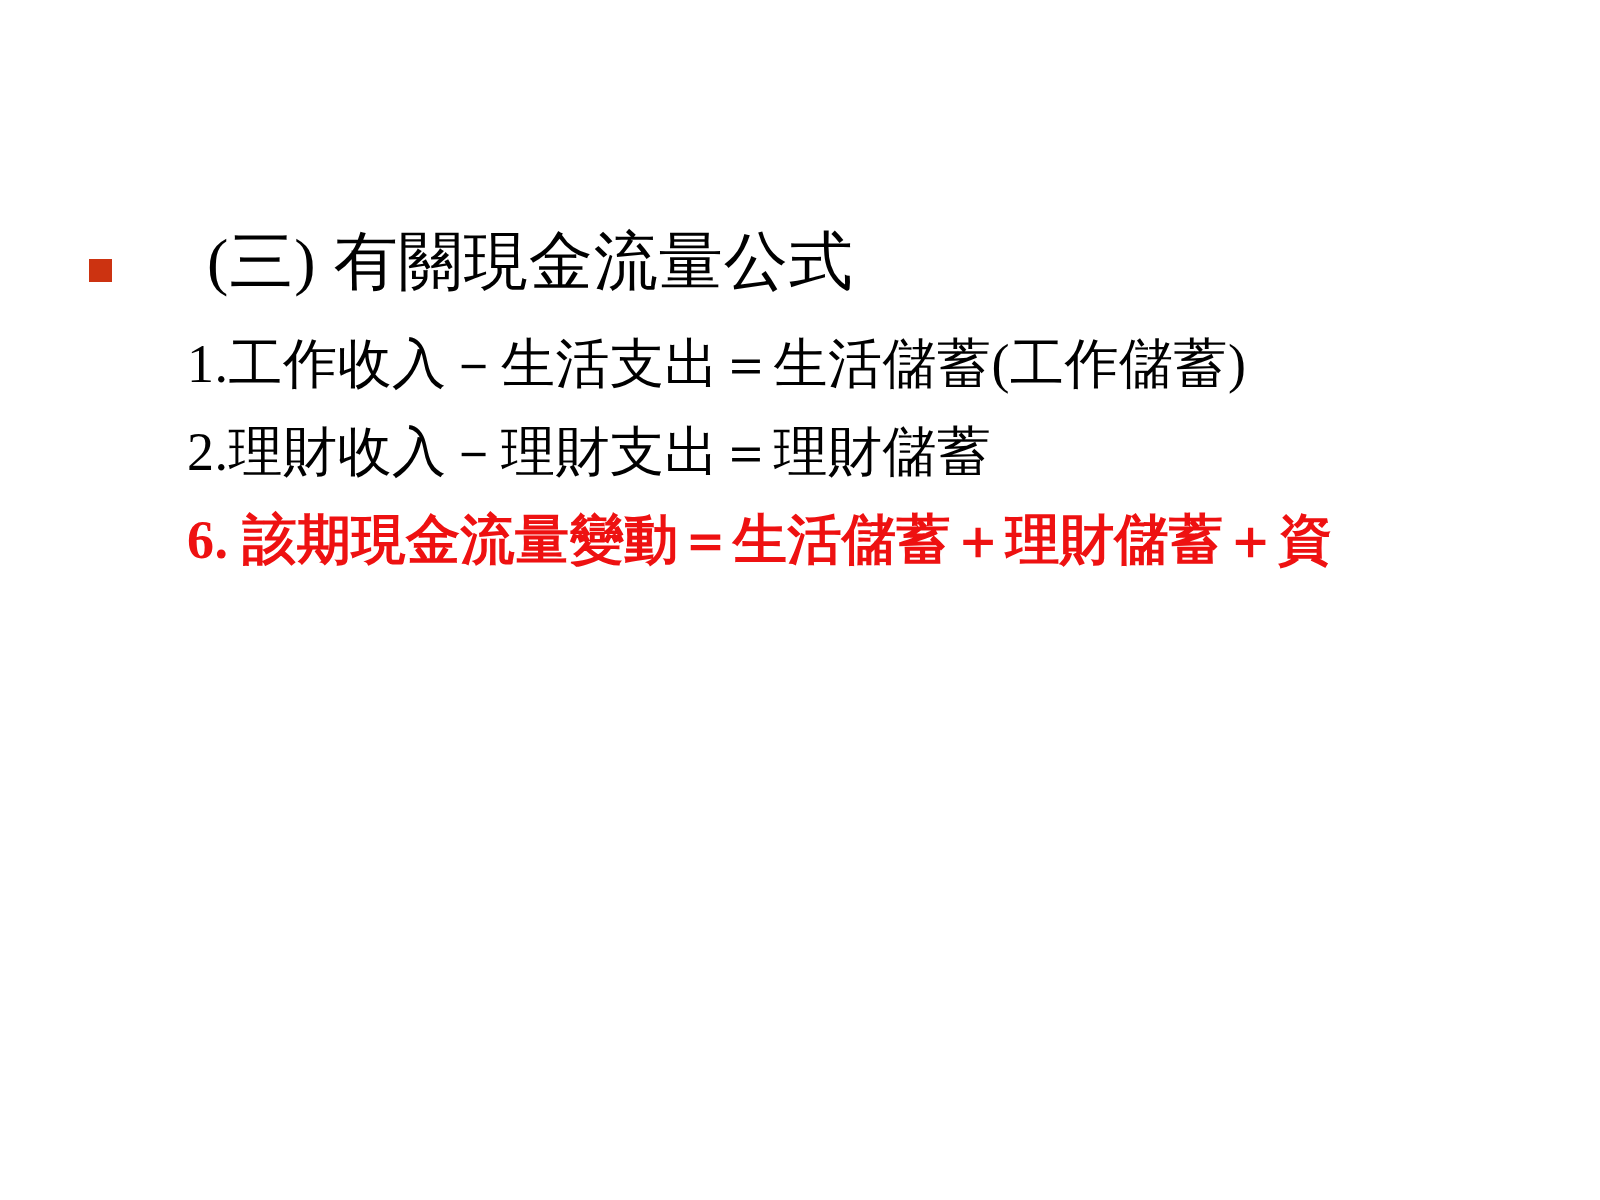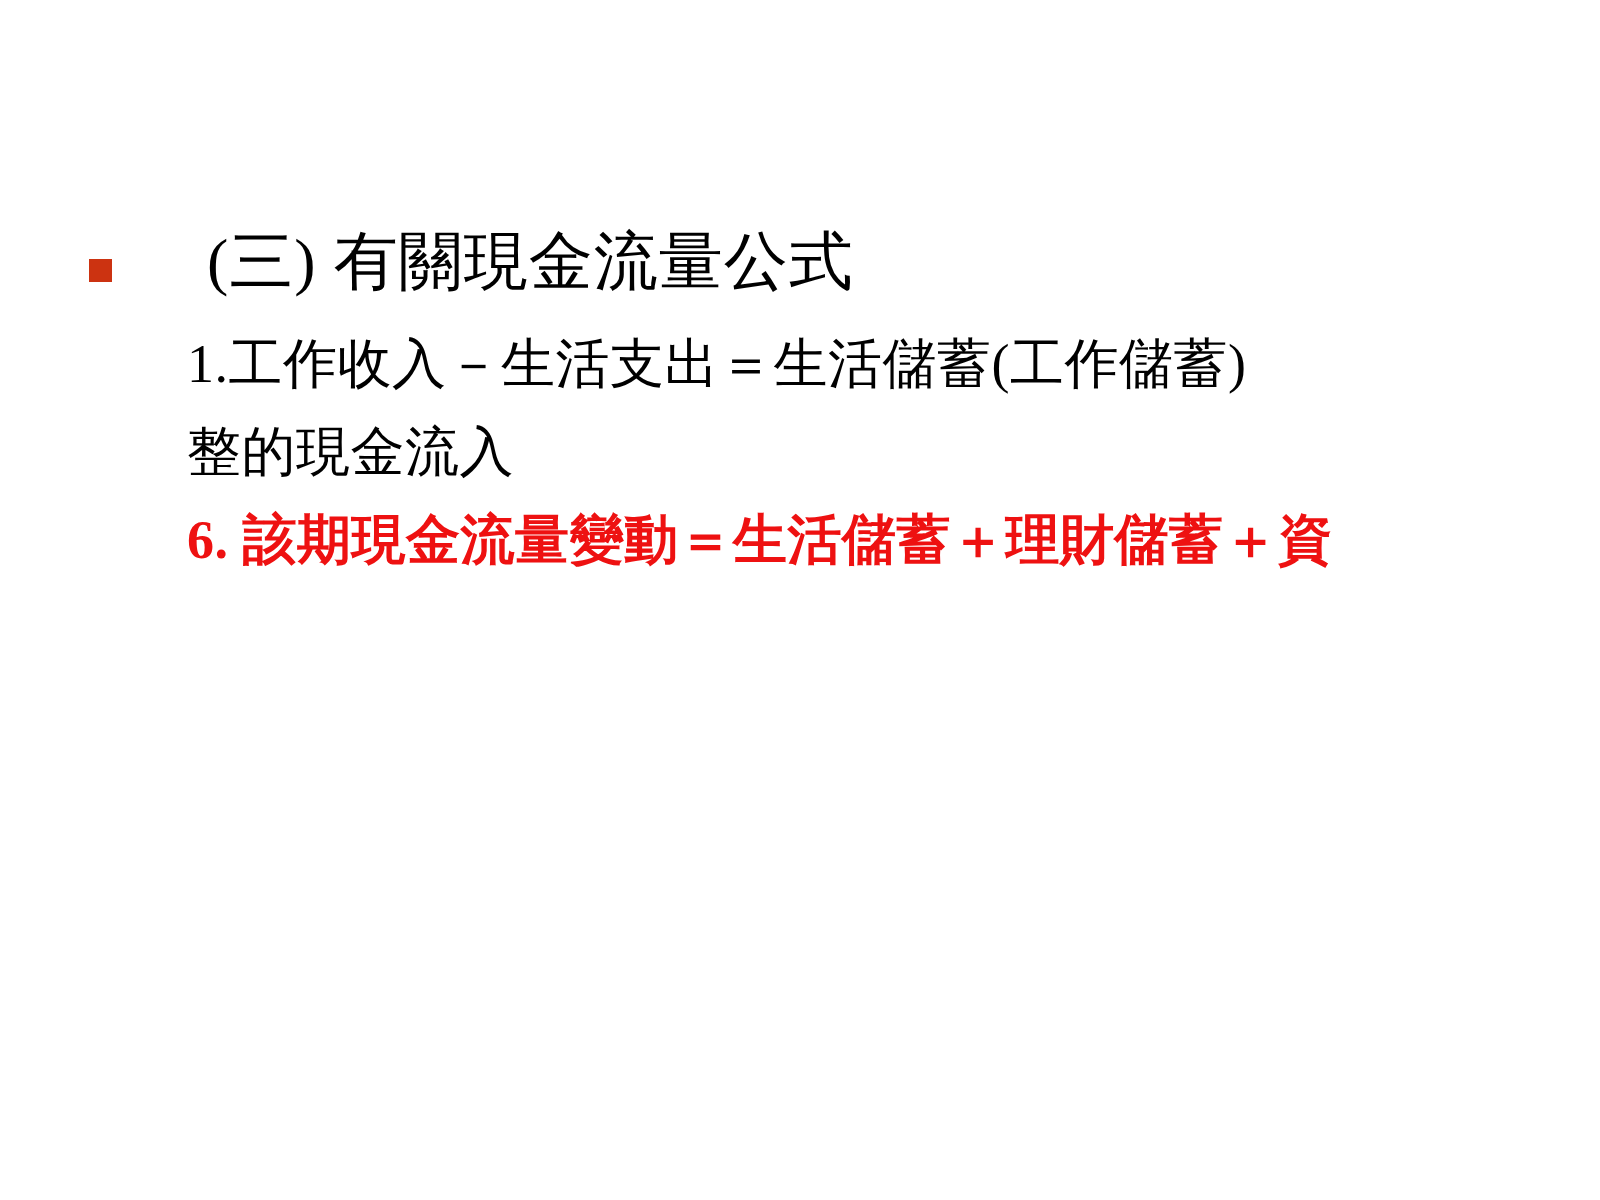--- a/index.html
+++ b/index.html
@@ -64,24 +64,26 @@
   <span class="bullet-square"></span>
 
   <h1 class="slide-title">(三) 有關現金流量公式</h1>
 
   <div class="formula-list">
 
     <p class="formula">
       <span class="line">1.工作收入－生活支出＝生活儲蓄(工作儲蓄)</span>
     </p>
 
+    <p class="formula">
+      <span class="line">2.理財收入－理財支出＝理財儲蓄</span>
+    </p>
 
 
     <p class="formula">
-      <span class="line">整的現金流入</span>
     </p>
 
 
     <p class="formula emphasis">
       <span class="line">6. 該期現金流量變動＝生活儲蓄＋理財儲蓄＋資</span>
     </p>
 
   </div>
 </div>
 

